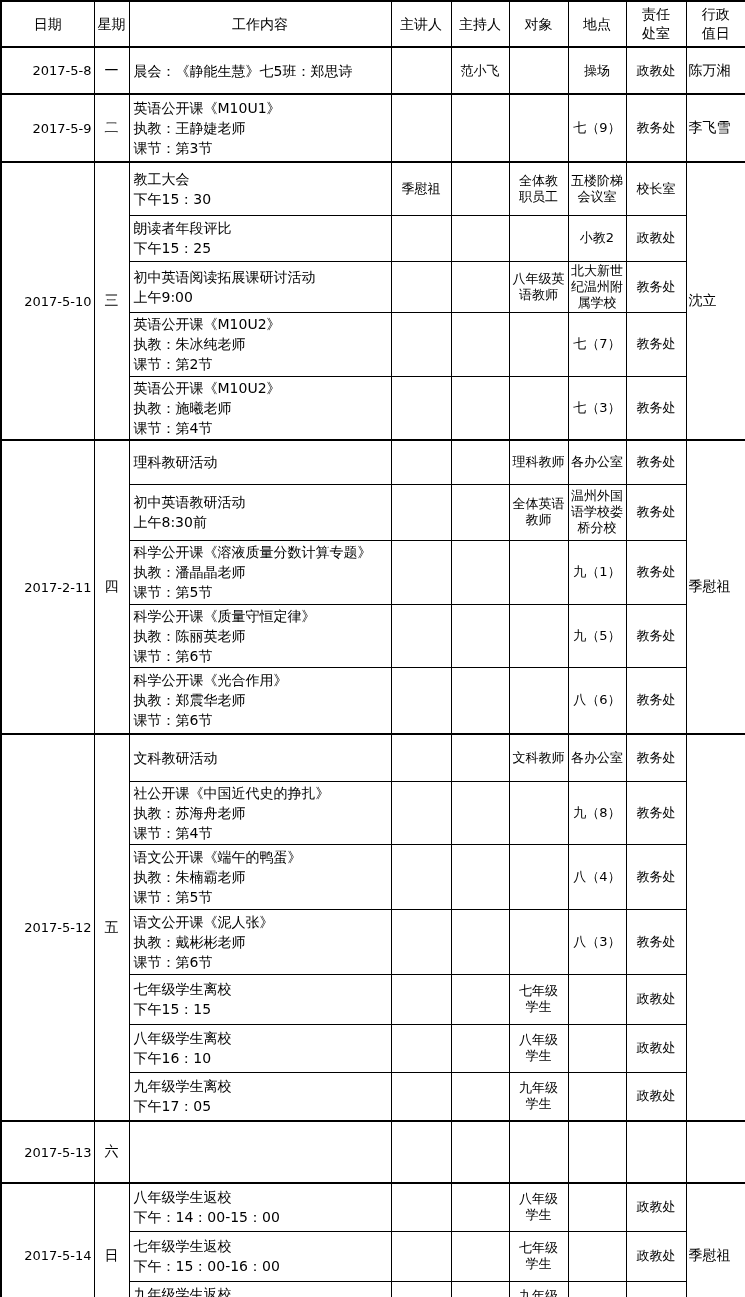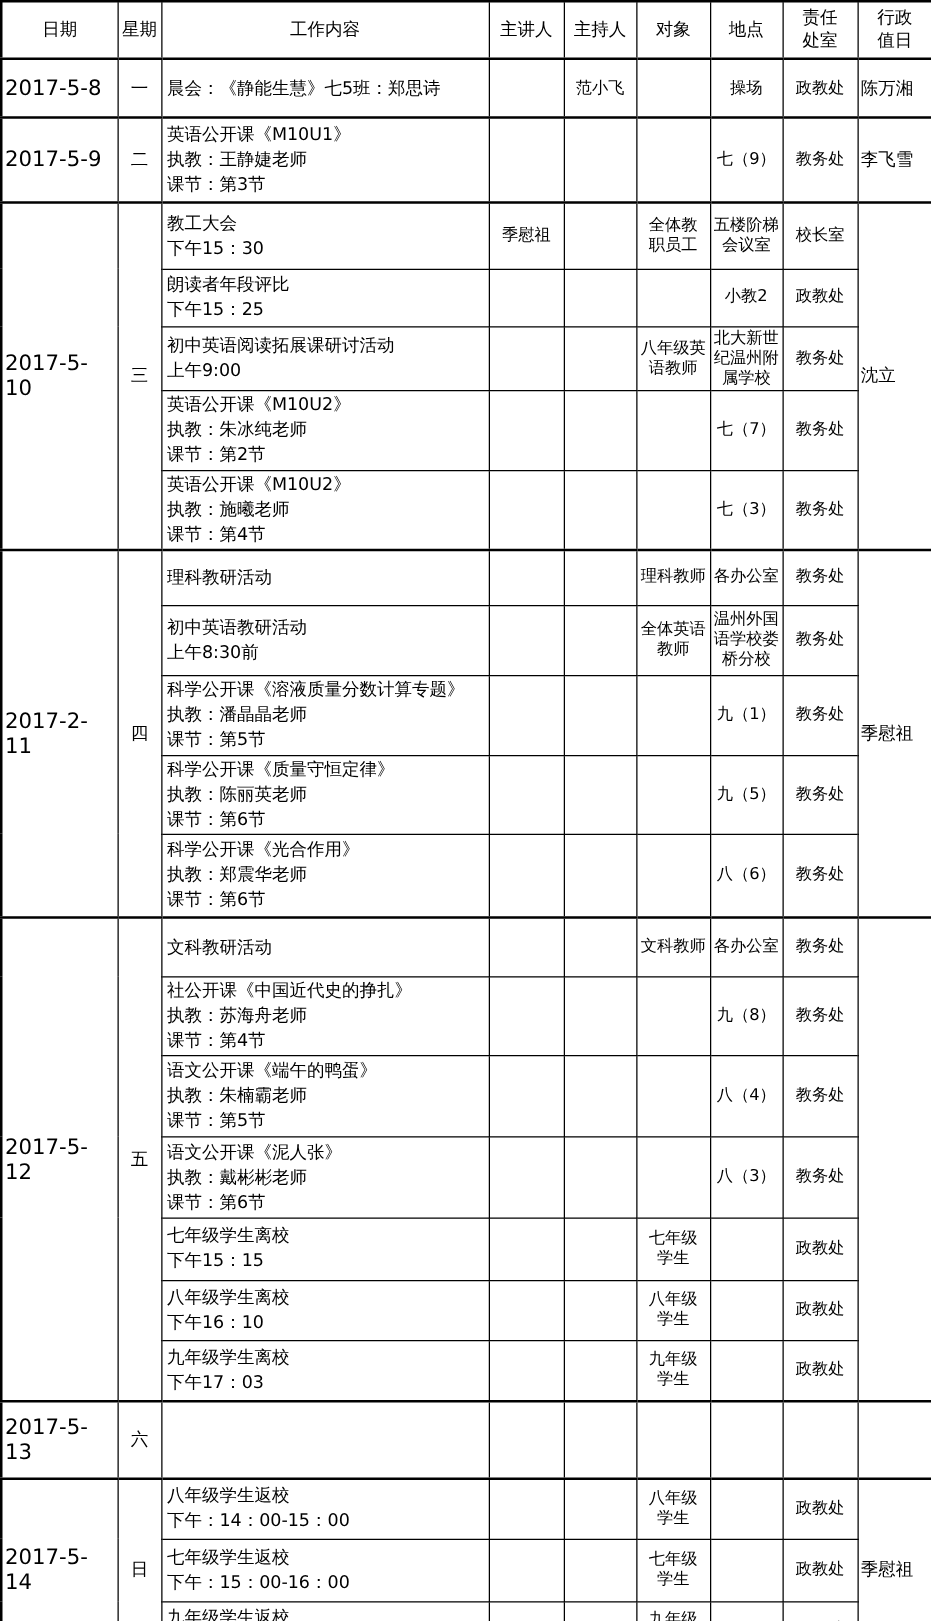--- a/index.html
+++ b/index.html
@@ -6,21 +6,21 @@
   body{background:#d9e5f2;font-family:"DejaVu Sans","Liberation Sans",sans-serif;}
   table.schedule{
     border-collapse:collapse;table-layout:fixed;width:745px;background:#ffffff;
     color:#000;border:2px solid #000;
   }
   td,th{border:1px solid #000;padding:1px 2px;vertical-align:middle;overflow:hidden;
         box-sizing:border-box;}
   thead th{font-weight:normal;font-size:14px;height:46px;border-bottom-width:2px;
            white-space:pre-line;line-height:19px;}
   tr.group-start td{border-top-width:2px;}
-  td.c-date{font-size:17px;text-align:left;}
+  td.c-date{font-size:13px;text-align:right;}
   td.c-week{font-size:14px;text-align:center;}
   td.c-content{font-size:14px;text-align:left;line-height:20px;white-space:pre-line;
                padding-left:4px;}
   td.c-mid{font-size:13px;text-align:center;line-height:16px;white-space:pre-line;}
   td.c-duty{font-size:14px;}
 </style>
 </head>
 <body>
 
 <table class="schedule">
@@ -239,21 +239,21 @@
 下午16：10</td>
         <td class="c-mid"></td>
         <td class="c-mid"></td>
         <td class="c-mid">八年级
 学生</td>
         <td class="c-mid"></td>
         <td class="c-mid">政教处</td>
       </tr>
       <tr style="height: 49px;">
         <td class="c-content">九年级学生离校
-下午17：03</td>
+下午17：05</td>
         <td class="c-mid"></td>
         <td class="c-mid"></td>
         <td class="c-mid">九年级
 学生</td>
         <td class="c-mid"></td>
         <td class="c-mid">政教处</td>
       </tr>
       <tr class="group-start" style="height: 62px;">
         <td class="c-date">2017-5-13</td>
         <td class="c-week">六</td>

